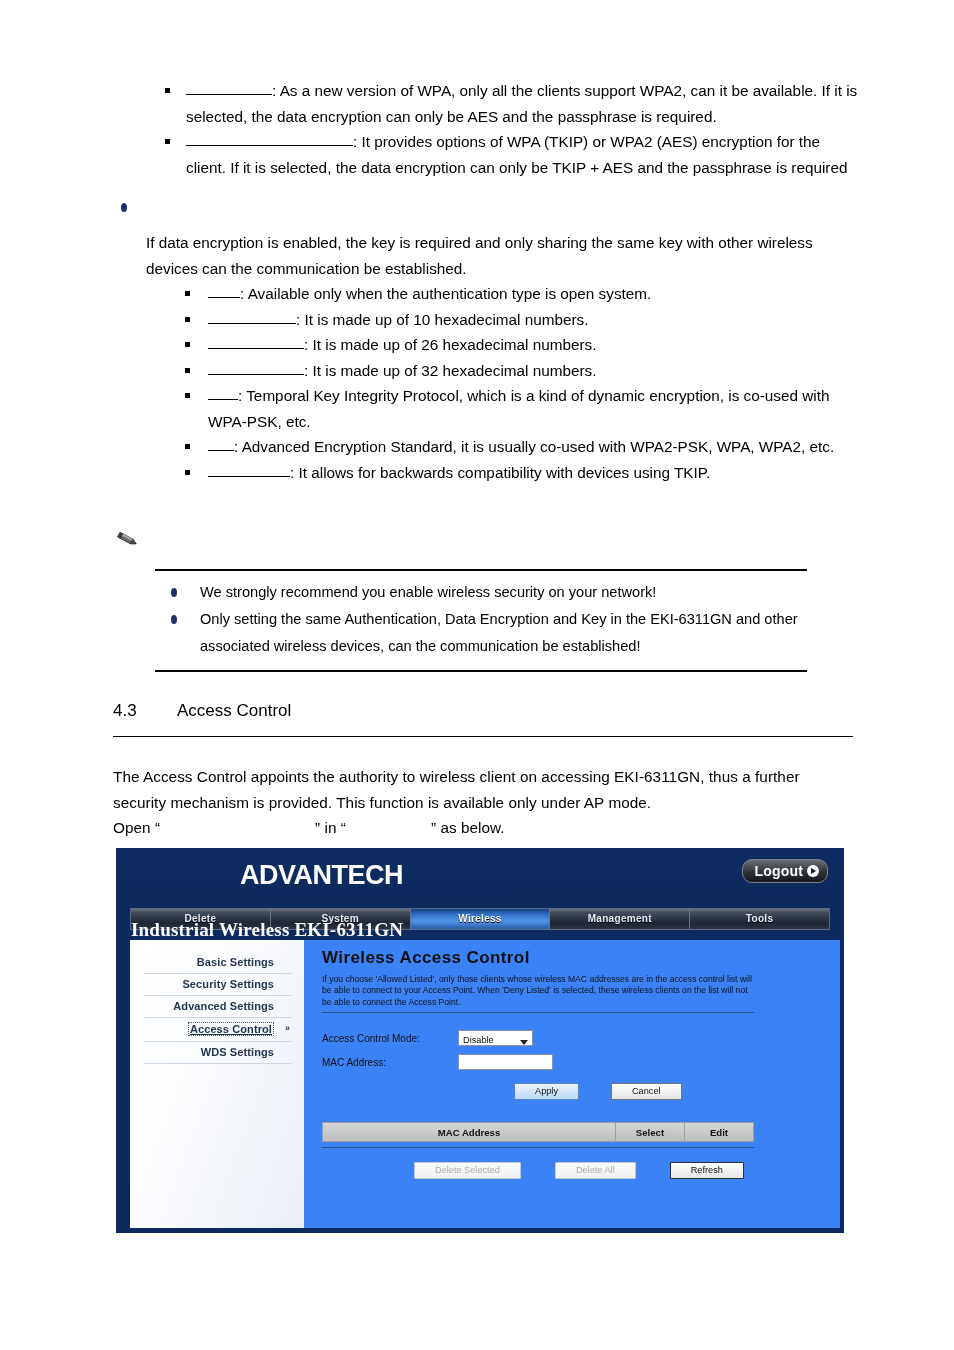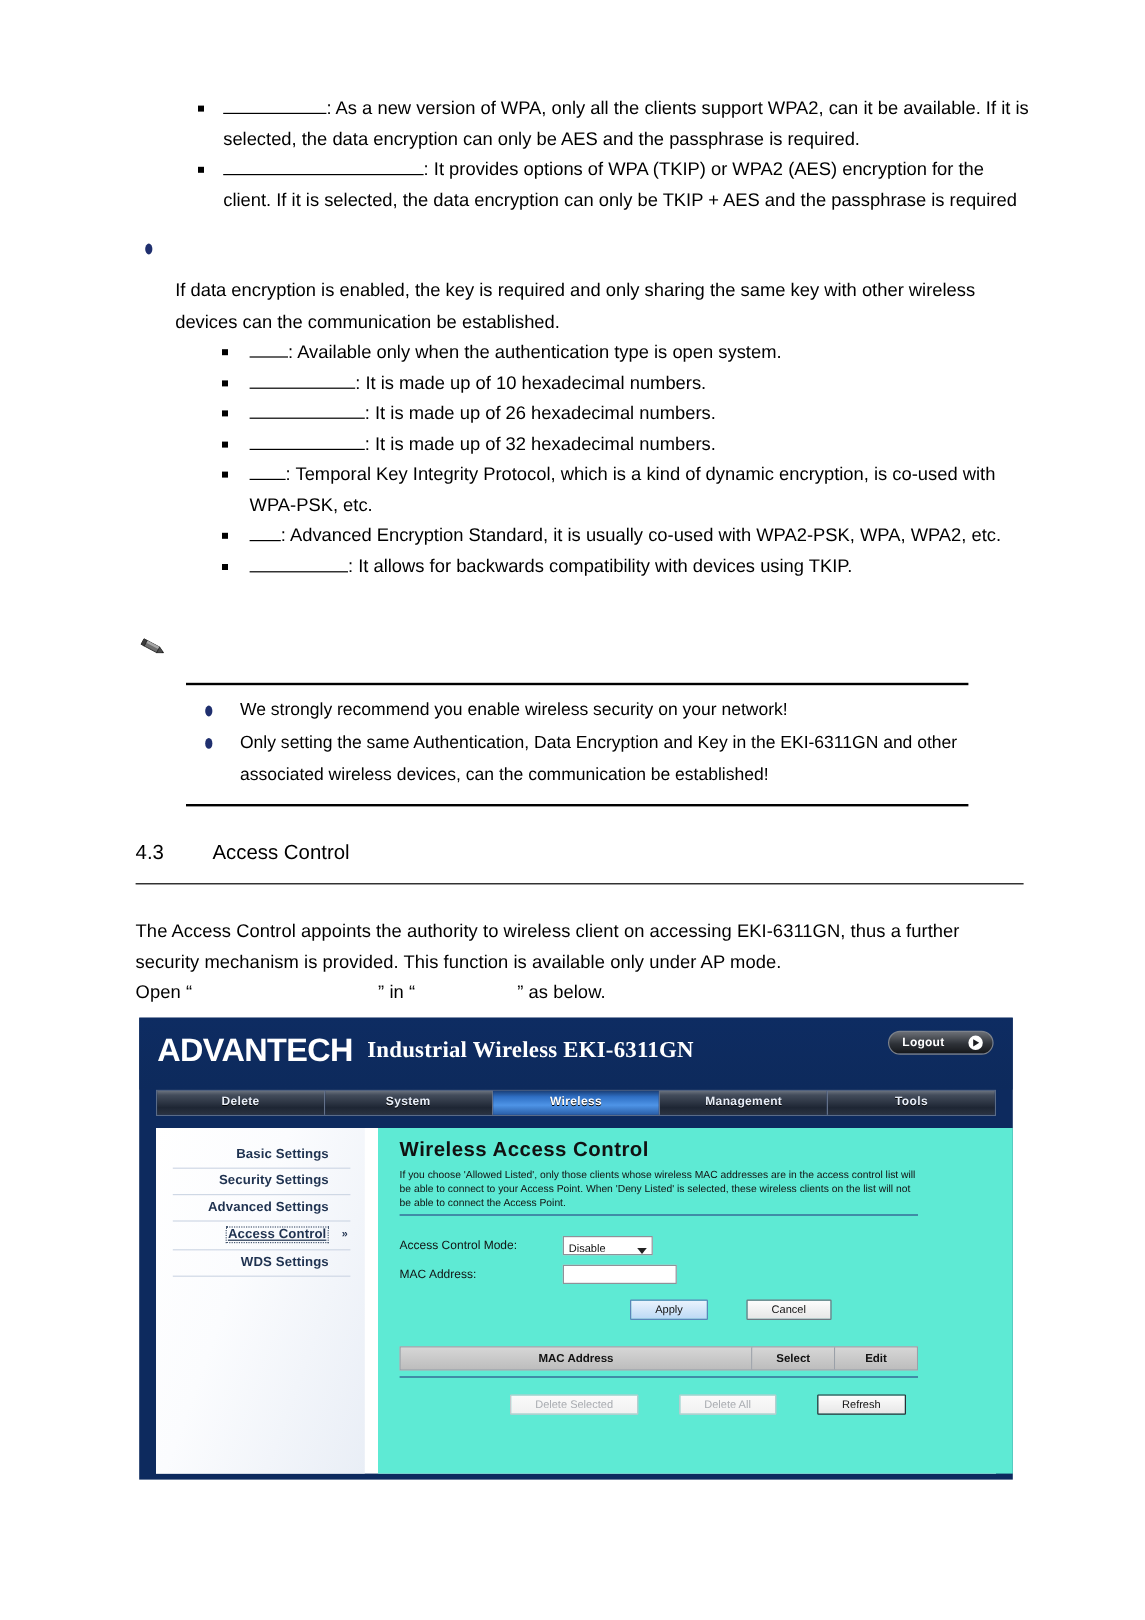--- a/index.html
+++ b/index.html
@@ -178,23 +178,24 @@
   .shot-header {
     position: relative;
     height: 60px;
     background: linear-gradient(180deg,#0e2c62 0%, #0d2a5c 100%);
   }
   .brand {
     position: absolute;
     left: 15px;
     top: 12px;
     display: flex;
-    align-items: center;
-    gap: 12px;
+    align-items: flex-end;
+    gap: 28px;
     white-space: nowrap;
+    flex-direction: column;
   }
   .brand-advantech {
     font-family: "Liberation Sans", sans-serif;
     font-weight: bold;
     font-size: 27px;
     letter-spacing: -0.5px;
     color: #ffffff;
   }
   .brand-product {
     font-family: "Liberation Serif", serif;
@@ -202,27 +203,27 @@
     font-size: 19px;
     color: #ffffff;
     letter-spacing: 0.2px;
   }
   .logout-btn {
     position: absolute;
     right: 16px;
     top: 11px;
     display: flex;
     align-items: center;
-    gap: 20px;
+    gap: 4px;
     padding: 3px 8px 3px 11px;
     border-radius: 10px;
     background: linear-gradient(180deg,#6b6f76 0%, #2e3238 55%, #15171b 100%);
     border: 1px solid #7d828a;
     color: #ffffff;
-    font-size: 10px;
+    font-size: 14px;
     font-weight: bold;
     letter-spacing: 0.2px;
   }
   .logout-ic {
     width: 12px; height: 12px;
     border-radius: 50%;
     background: #ffffff;
     display: inline-block;
     position: relative;
   }
@@ -258,21 +259,20 @@
     background: linear-gradient(180deg,#1a3f78 0%, #2f6fc4 25%, #4e94e6 60%, #2a5ea8 100%);
     color: #ffffff;
   }
 
   .shot-stage {
     position: relative;
     margin: 10px 14px 0 14px;
     height: 288px;
     background: #ffffff;
     display: flex;
-    gap: 11px;
   }
   .side-menu {
     width: 174px;
     background: linear-gradient(110deg,#ffffff 0%, #fbfcfe 40%, #e9eef6 100%);
     padding-top: 12px;
     flex: 0 0 174px;
   }
   .side-item {
     position: relative;
     margin: 0 12px 0 14px;
@@ -295,21 +295,21 @@
     right: 2px;
     top: 5px;
     font-size: 9px;
     font-weight: bold;
     color: #1f3250;
   }
 
   .content-pane {
     flex: 1;
     padding: 8px 18px 0 18px;
-    background: #5eead4;
+    background: #3b82f6;
     position: relative;
   }
   .content-title {
     font-size: 17px;
     font-weight: bold;
     color: #111;
     letter-spacing: 0.4px;
     margin-bottom: 6px;
   }
   .content-desc {

